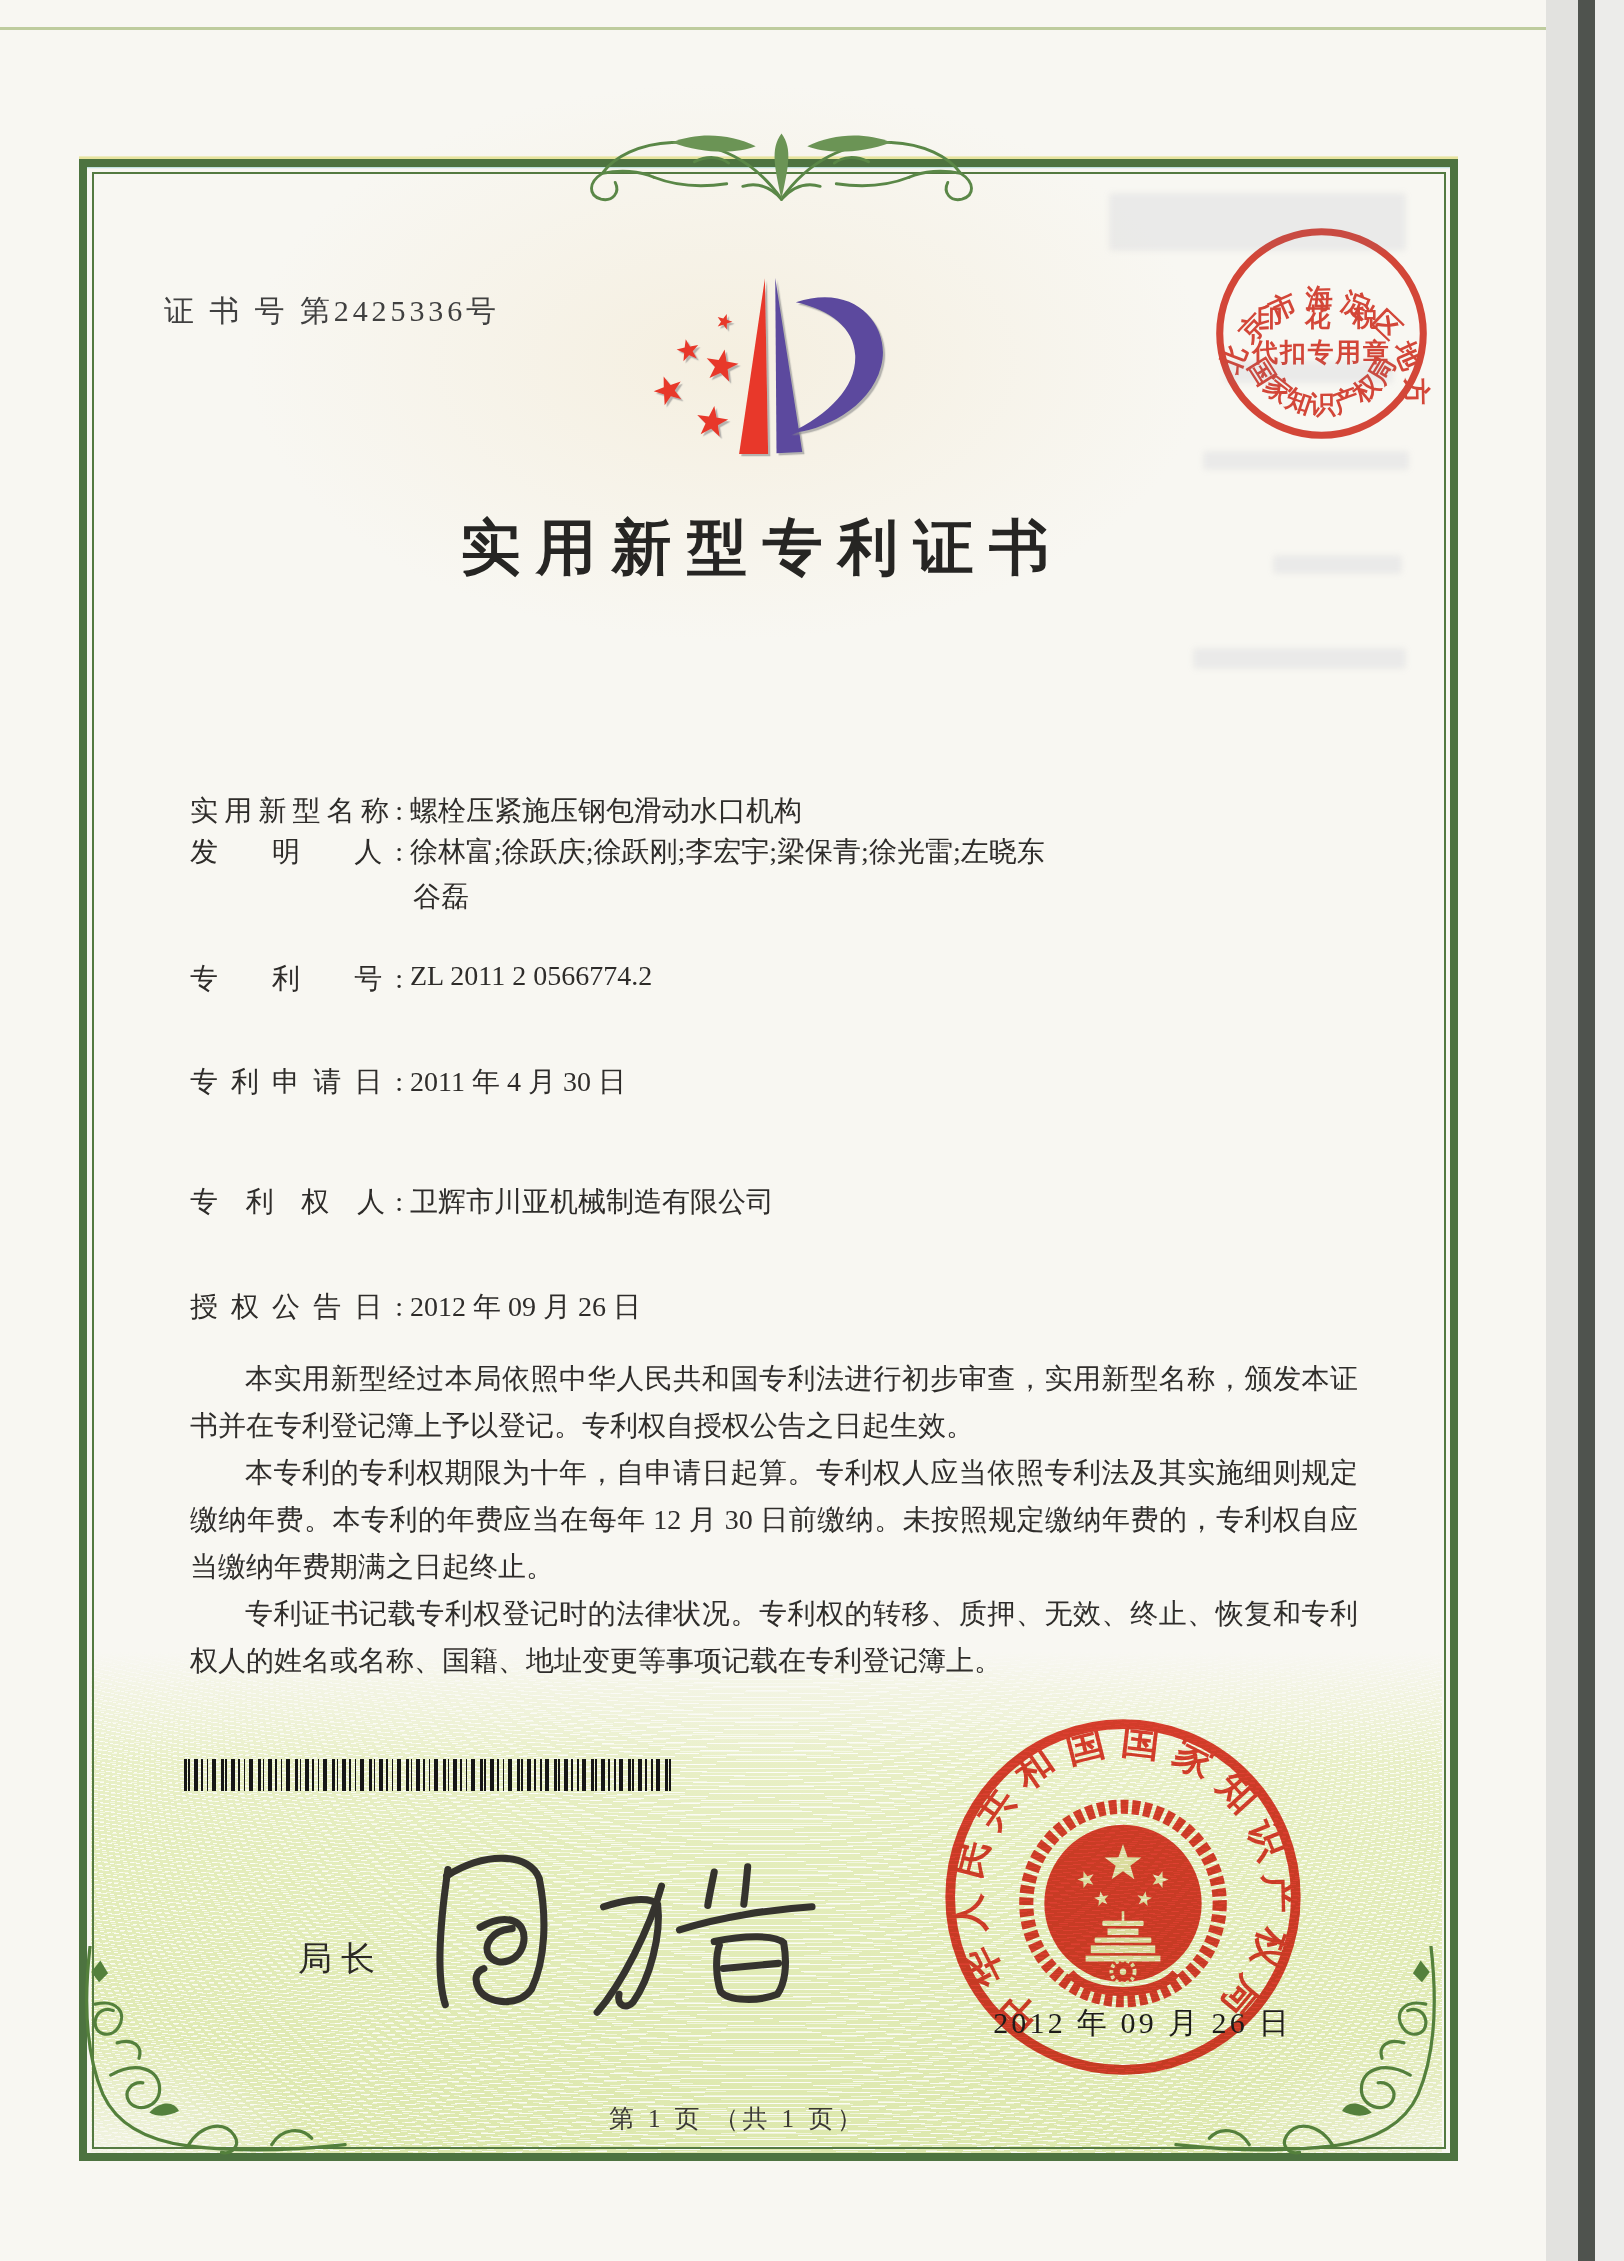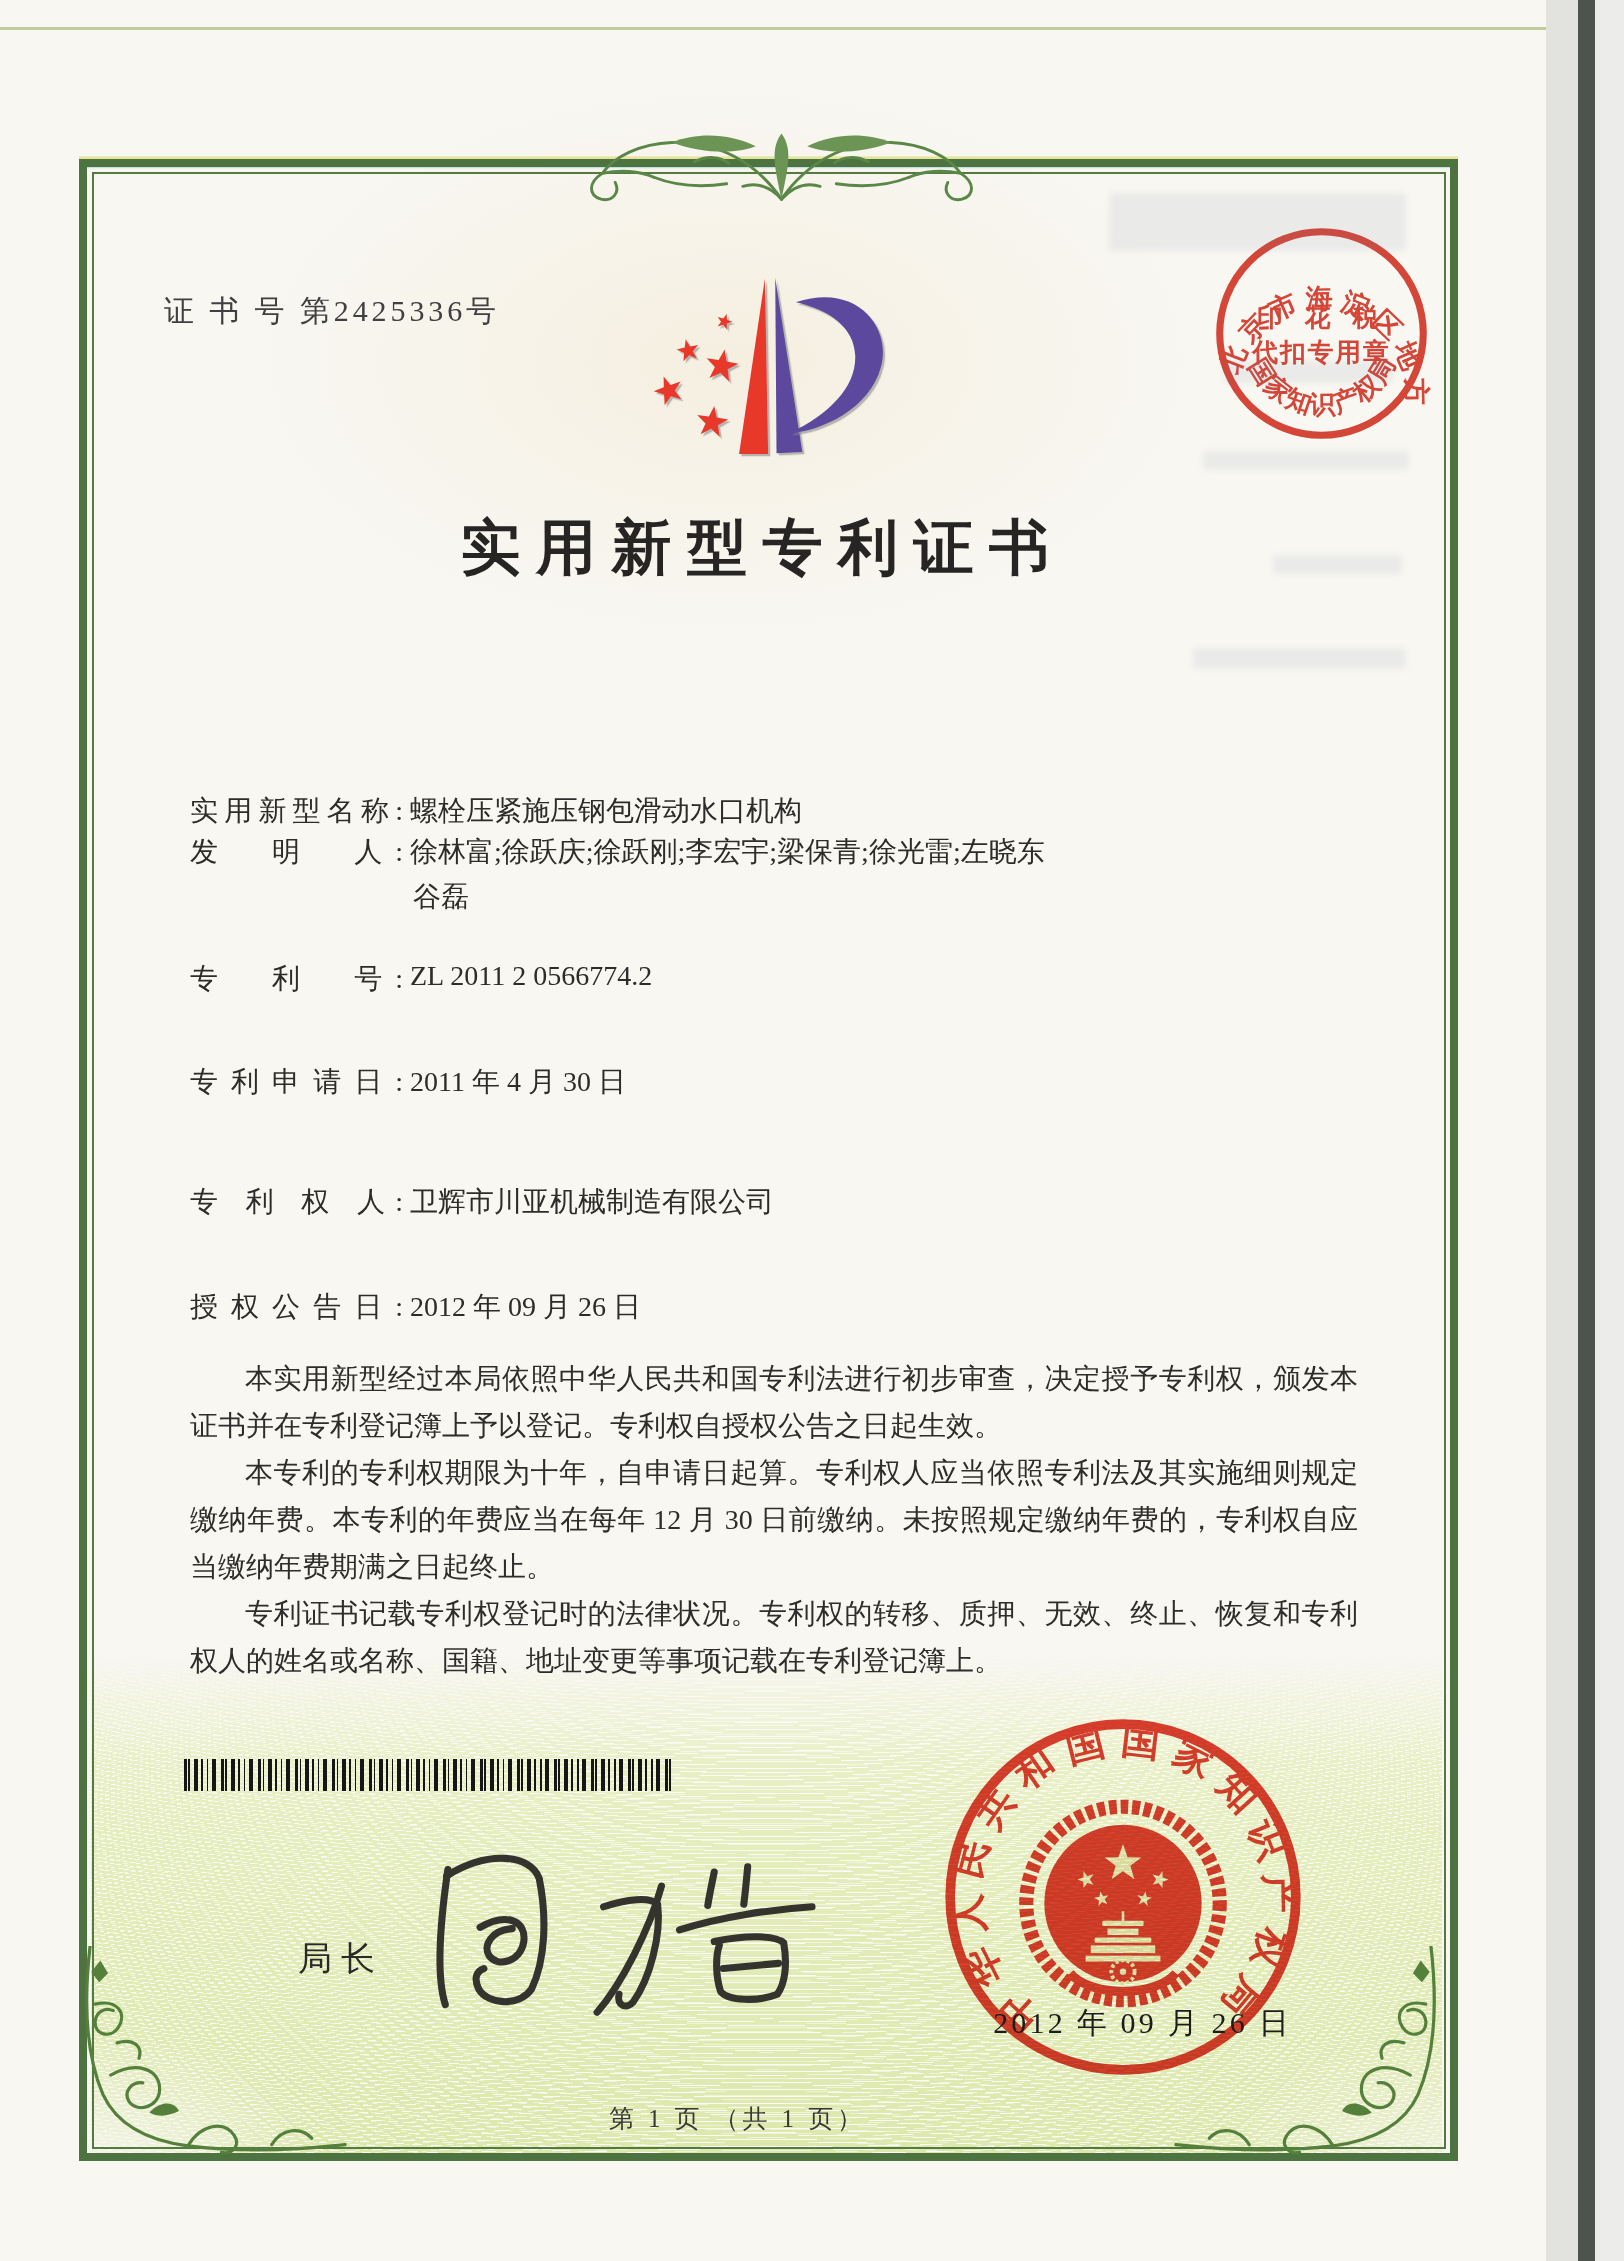--- a/index.html
+++ b/index.html
@@ -162,21 +162,21 @@
 <div class="row" style="top:1175px;margin-top:8px;">
   <span class="lbl">专 利 权 人:</span>
   <span class="val">卫辉市川亚机械制造有限公司</span>
 </div>
 <div class="row" style="top:1288px;">
   <span class="lbl">授权公告日:</span>
   <span class="val">2012 年 09 月 26 日</span>
 </div>
 
 <div id="paragraphs">
-  <p>本实用新型经过本局依照中华人民共和国专利法进行初步审查，决定授予专利权，颁发本证书并在专利登记簿上予以登记。专利权自授权公告之日起生效。</p>
+  <p>本实用新型经过本局依照中华人民共和国专利法进行初步审查，实用新型名称，颁发本证书并在专利登记簿上予以登记。专利权自授权公告之日起生效。</p>
   <p>本专利的专利权期限为十年，自申请日起算。专利权人应当依照专利法及其实施细则规定缴纳年费。本专利的年费应当在每年 12 月 30 日前缴纳。未按照规定缴纳年费的，专利权自应当缴纳年费期满之日起终止。</p>
   <p>专利证书记载专利权登记时的法律状况。专利权的转移、质押、无效、终止、恢复和专利权人的姓名或名称、国籍、地址变更等事项记载在专利登记簿上。</p>
 </div>
 
 <div id="barcode"></div>
 
 <div id="director-label" class="txt">局长</div>
 
 <svg id="signature" viewBox="0 0 660 300">
   <g stroke="#35332e" stroke-width="11" fill="none" stroke-linecap="round" stroke-linejoin="round">

